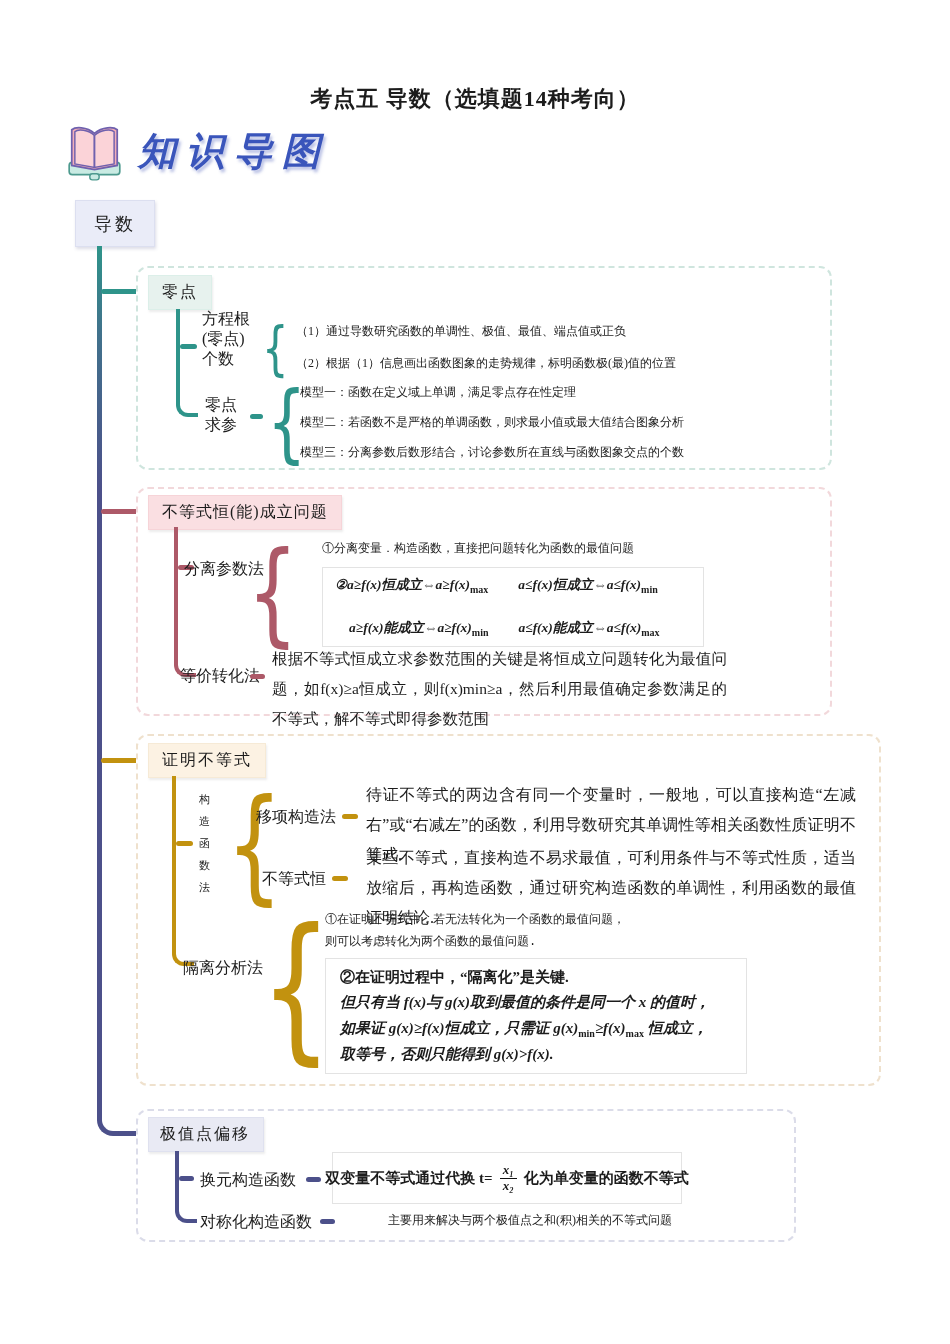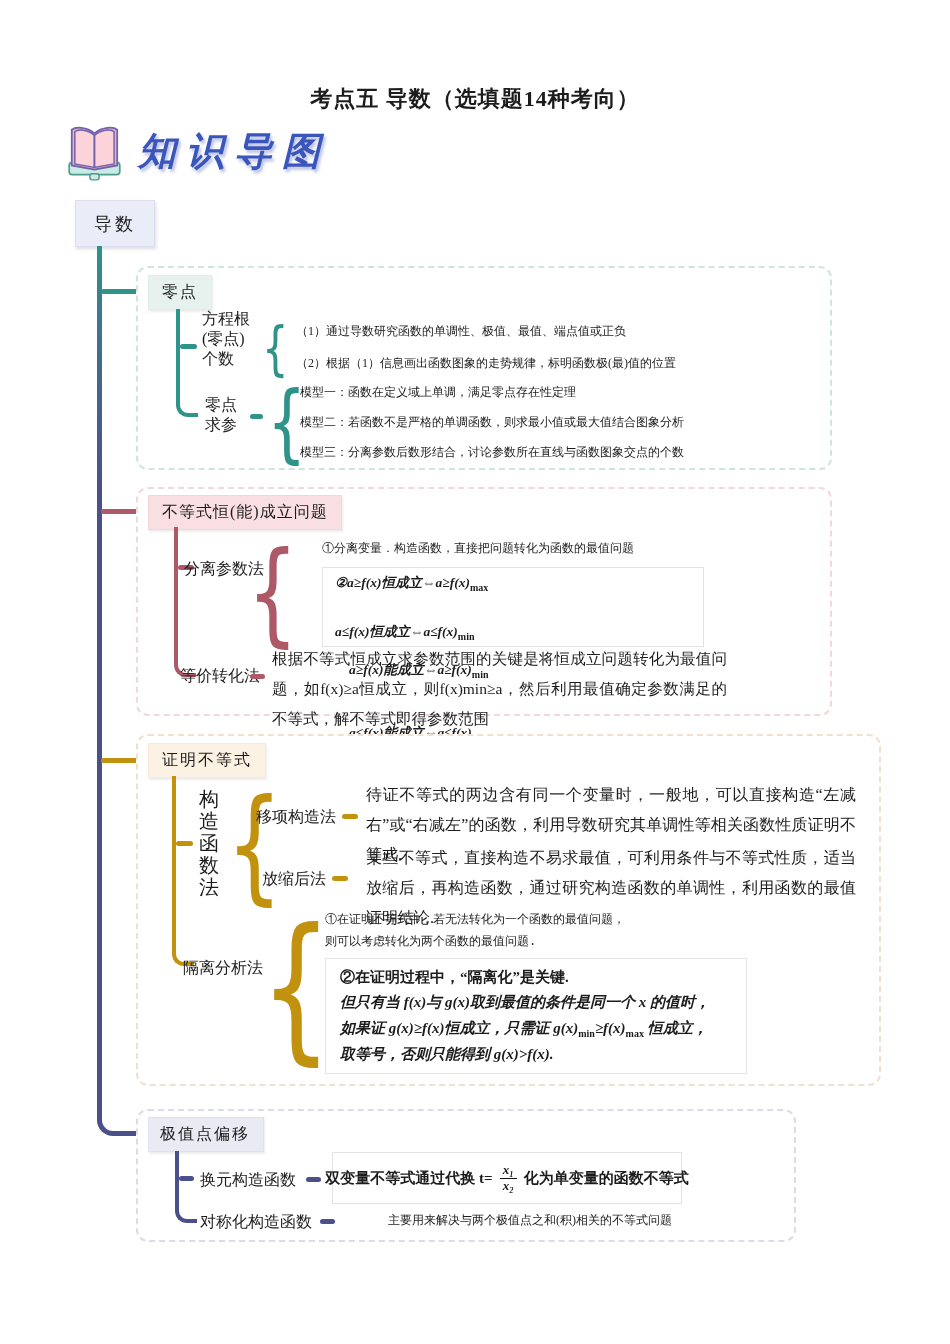--- a/index.html
+++ b/index.html
@@ -37,23 +37,23 @@
     position:absolute; font-size:16px; letter-spacing:2px; padding:6px 13px;
     box-shadow:1px 2px 2px rgba(150,150,150,.18);
   }
   .elbow { position:absolute; border-bottom-left-radius:12px; }
   .brace { position:absolute; line-height:1; font-family:"DejaVu Sans",sans-serif; font-weight:400; transform:scaleX(.72); transform-origin:left center; }
   .brace::before { content:"{"; }
   .lbl { position:absolute; font-size:16px; white-space:nowrap; }
   .lbl-multi { position:absolute; font-size:16px; line-height:20px; }
   .item { position:absolute; font-size:12px; white-space:nowrap; }
   .para { position:absolute; font-size:16px; line-height:30px; text-align:justify; }
-  .vert { position:absolute; width:18px; font-size:20px; line-height:22px; word-break:break-all; text-align:left; }
+  .vert { position:absolute; width:18px; font-size:11px; line-height:22px; word-break:break-all; text-align:left; }
   .mbox { position:absolute; background:#fff; border:1px solid #e3e3e3; }
-  .math { font-style:italic; font-weight:bold; font-family:"Liberation Serif",serif;flex-direction:column; }
+  .math { font-style:italic; font-weight:bold; font-family:"Liberation Serif",serif; }
   .math sub { font-size:10px; font-style:normal; }
   .frac { display:inline-flex; flex-direction:column; align-items:center; vertical-align:middle; margin:0 7px; line-height:1.1; font-size:13px; }
   .frac .num { border-bottom:1.5px solid #111; padding:0 3px; }
   .teal { background:#2e948a; } .rose { background:#ad5968; } .gold { background:#c2920f; } .navy { background:#4c508a; }
 </style>
 </head>
 <body>
 
 <div class="page">
 
@@ -119,21 +119,21 @@
 
     <div class="lbl" style="left:184px; top:559px;">分离参数法</div>
     <div class="brace" style="left:247px; top:536px; font-size:112px; color:#ad5968;"></div>
     <div class="item" style="left:322px; top:540px;">①分离变量．构造函数，直接把问题转化为函数的最值问题</div>
 
     <div class="mbox" style="left:322px; top:567px; width:382px; height:80px; padding:6px 12px; display:flex; flex-direction:column; justify-content:space-around;">
       <div class="math" style="font-size:13.5px; white-space:nowrap; display:flex; gap:30px;">
         <span><span>②a≥f(x)恒成立⇔a≥f(x)</span><sub>max</sub></span>
         <span><span>a≤f(x)恒成立⇔a≤f(x)</span><sub>min</sub></span>
       </div>
-      <div class="math" style="font-size:13.5px; white-space:nowrap; display:flex; gap:44px; padding-left:14px;margin-top:20px;">
+      <div class="math" style="font-size:13.5px; white-space:nowrap; display:flex; gap:30px; padding-left:14px;margin-top:20px;">
         <span><span>a≥f(x)能成立⇔a≥f(x)</span><sub>min</sub></span>
         <span><span>a≤f(x)能成立⇔a≤f(x)</span><sub>max</sub></span>
       </div>
     </div>
 
     <div class="lbl" style="left:180px; top:666px;">等价转化法</div>
     <div class="hline rose" style="left:250px; top:674px; width:15px; height:4.5px;"></div>
     <div class="para" style="left:272px; top:644px; width:455px; font-size:15.5px;">根据不等式恒成立求参数范围的关键是将恒成立问题转化为最值问题，如f(x)≥a恒成立，则f(x)min≥a，然后利用最值确定参数满足的不等式，解不等式即得参数范围</div>
 
     <div class="secbox" style="left:136px; top:734px; width:745px; height:352px; border:2px dashed #efe1cd;"></div>
@@ -143,21 +143,21 @@
     <div class="elbow" style="left:172px; top:776px; width:22px; height:190px; border-left:4.5px solid #c2920f; border-bottom:4.5px solid #c2920f;"></div>
     <div class="hline gold" style="left:176px; top:841px; width:17px; height:4.5px;"></div>
 
     <div class="vert" style="left:199px; top:788px;">构造函数法</div>
     <div class="brace" style="left:226px; top:783px; font-size:124px; color:#c2920f;"></div>
 
     <div class="lbl" style="left:256px; top:807px;">移项构造法</div>
     <div class="hline gold" style="left:342px; top:814px; width:16px; height:4.5px;"></div>
     <div class="para" style="left:366px; top:780px; width:490px;">待证不等式的两边含有同一个变量时，一般地，可以直接构造“左减右”或“右减左”的函数，利用导数研究其单调性等相关函数性质证明不等式.</div>
 
-    <div class="lbl" style="left:262px; top:869px;">放缩后法</div>
+    <div class="lbl" style="left:262px; top:869px;">不等式恒</div>
     <div class="hline gold" style="left:332px; top:876px; width:16px; height:4.5px;"></div>
     <div class="para" style="left:366px; top:843px; width:490px;">某些不等式，直接构造不易求最值，可利用条件与不等式性质，适当放缩后，再构造函数，通过研究构造函数的单调性，利用函数的最值证明结论.</div>
 
     <div class="lbl" style="left:183px; top:958px;">隔离分析法</div>
     <div class="brace" style="left:260px; top:908px; font-size:158px; color:#c2920f;"></div>
     <div class="item" style="left:325px; top:911px;">①在证明不等式中，若无法转化为一个函数的最值问题，</div>
     <div class="item" style="left:325px; top:933px;font-family:Liberation Mono, monospace;">则可以考虑转化为两个函数的最值问题.</div>
 
     <div class="mbox" style="left:325px; top:958px; width:422px; height:116px; padding:9px 14px; display:flex; flex-direction:column; justify-content:space-between;">
       <div style="font-weight:bold; font-size:15px; white-space:nowrap;">②在证明过程中，“隔离化”是关键.</div>

